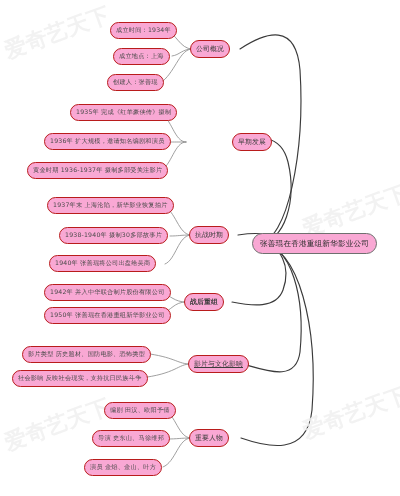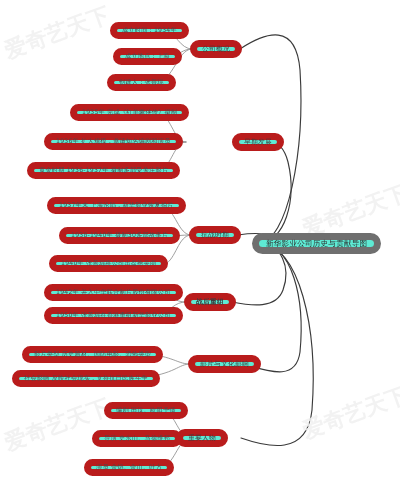--- a/index.html
+++ b/index.html
@@ -32,22 +32,22 @@
     white-space: nowrap;
     user-select: none;
     pointer-events: none;
   }
   .node {
     position: absolute;
     box-sizing: border-box;
     display: flex;
     align-items: center;
     justify-content: center;
-    background: #5eead4;
-    border: 7px solid #b91c1c;
+    background: #f9a8d4;
+    border: 1px solid #b91c1c;
     border-radius: 9px;
     color: #4a4a4a;
     white-space: nowrap;
     letter-spacing: 0.2px;
   }
   .leaf {
     height: 17px;
     font-size: 6.2px;
     border-radius: 8.5px;
     padding: 0 5px;
@@ -108,43 +108,43 @@
       <path d="M191,438 C180,438 179,439 166,439"></path>
       <path d="M191,438 C178,438 176,462 163,467"></path>
     </g>
   </svg>
 
   <div class="wm" style="left:2px; top:18px; font-size:22px; transform:rotate(-20deg);">爱奇艺天下</div>
   <div class="wm" style="left:2px; top:410px; font-size:22px; transform:rotate(-20deg);">爱奇艺天下</div>
   <div class="wm" style="left:300px; top:196px; font-size:22px; transform:rotate(-20deg);">爱奇艺天下</div>
   <div class="wm" style="left:300px; top:398px; font-size:22px; transform:rotate(-20deg);">爱奇艺天下</div>
 
-  <div class="node root" style="left:252px; top:233px;">新华影业公司历史与贡献导图</div>
+  <div class="node root" style="left:252px; top:233px;">张善琨在香港重组新华影业公司</div>
 
   <div class="node branch" style="left:190px; top:40px;">公司概况</div>
   <div class="node leaf" style="left:110px; top:22px;">成立时间：1934年</div>
   <div class="node leaf" style="left:113px; top:48px;">成立地点：上海</div>
   <div class="node leaf" style="left:107px; top:74px;">创建人：张善琨</div>
 
   <div class="node branch" style="left:184px; top:133px;margin-left:48px;">早期发展</div>
   <div class="node leaf" style="left:70px; top:104px;">1935年 完成《红羊豪侠传》摄制</div>
   <div class="node leaf" style="left:44px; top:133px;">1936年 扩大规模，邀请知名编剧和演员</div>
   <div class="node leaf" style="left:27px; top:162px;">黄金时期 1936-1937年 摄制多部受关注影片</div>
 
   <div class="node branch" style="left:189px; top:226px;">抗战时期</div>
   <div class="node leaf" style="left:47px; top:197px;">1937年末 上海沦陷，新华影业恢复拍片</div>
   <div class="node leaf" style="left:59px; top:227px;">1938-1940年 摄制30多部故事片</div>
   <div class="node leaf" style="left:49px; top:255px;">1940年 张善琨将公司出盘给吴商</div>
 
   <div class="node branch" style="left:184px; top:293px;font-weight:bold;">战后重组</div>
   <div class="node leaf" style="left:44px; top:284px;">1942年 并入中华联合制片股份有限公司</div>
   <div class="node leaf" style="left:44px; top:307px;">1950年 张善琨在香港重组新华影业公司</div>
 
-  <div class="node branch" style="left:188px; top:355px;">影片与文化影响</div>
+  <div class="node branch" style="left:188px; top:355px;text-decoration:underline;">影片与文化影响</div>
   <div class="node leaf" style="left:22px; top:346px;">影片类型 历史题材、国防电影、恐怖类型</div>
   <div class="node leaf" style="left:12px; top:370px;">社会影响 反映社会现实，支持抗日民族斗争</div>
 
-  <div class="node branch" style="left:176px; top:429px;">重要人物</div>
+  <div class="node branch" style="left:189px; top:429px;">重要人物</div>
   <div class="node leaf" style="left:104px; top:402px;">编剧 田汉、欧阳予倩</div>
   <div class="node leaf" style="left:92px; top:430px;">导演 史东山、马徐维邦</div>
   <div class="node leaf" style="left:84px; top:459px;">演员 金焰、金山、叶方</div>
 
 </div>
 
 </body></html>

